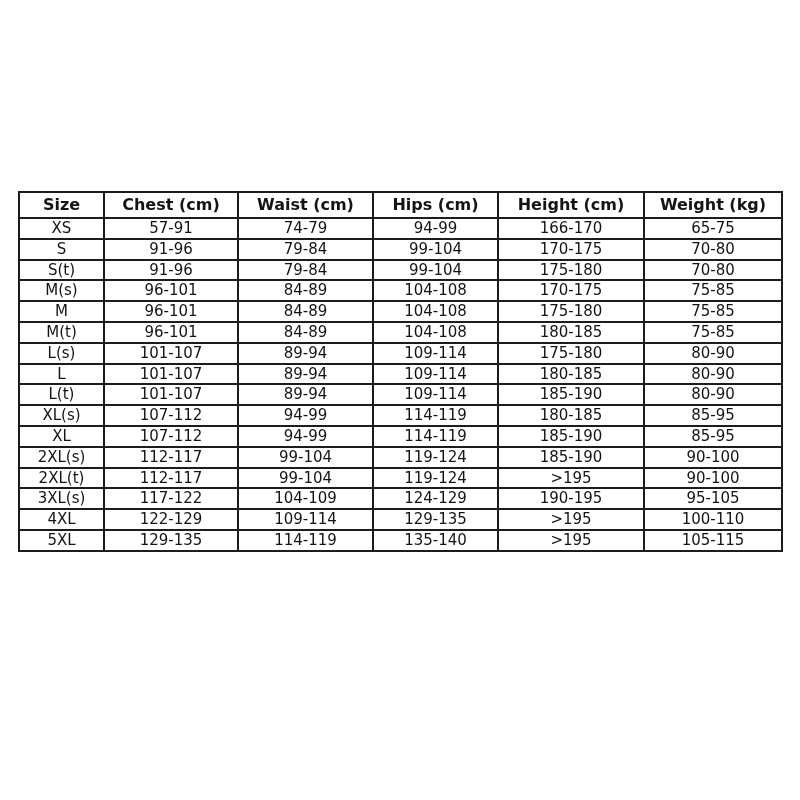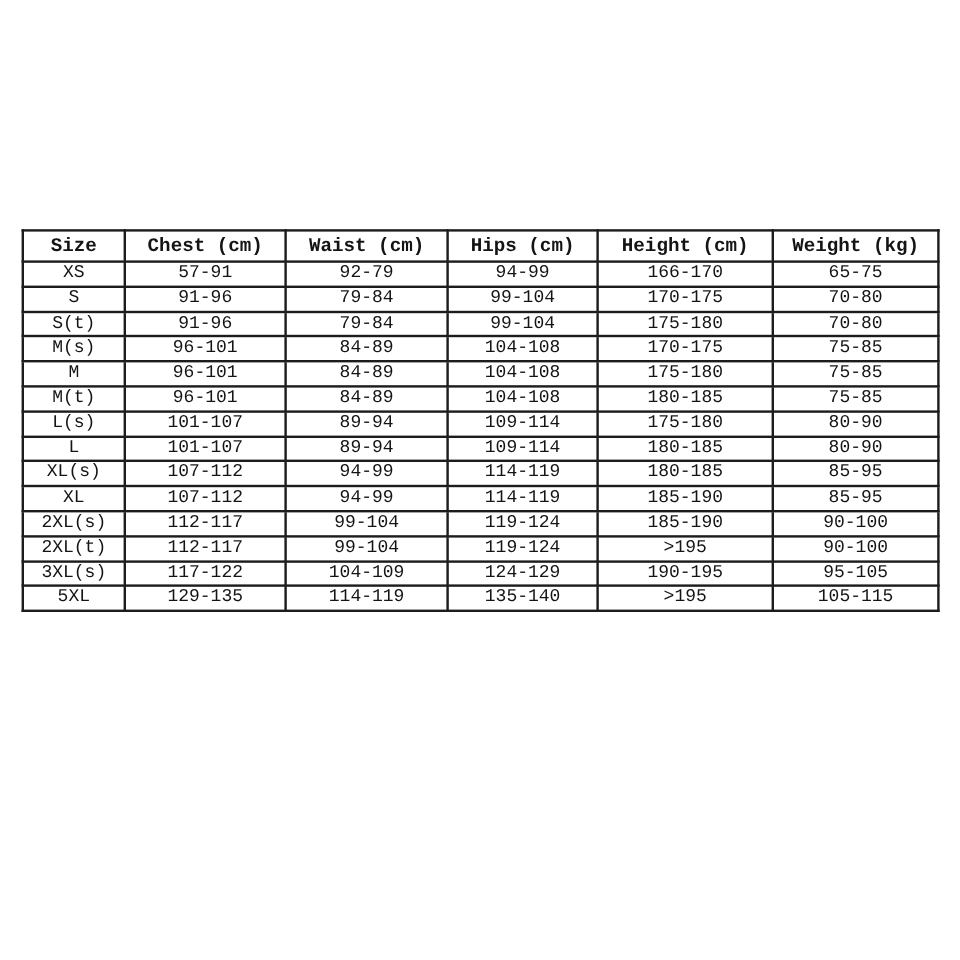--- a/index.html
+++ b/index.html
@@ -18,21 +18,20 @@
     overflow: hidden;
   }
   table.size-chart {
     position: absolute;
     left: 18px;
     top: 191px;
     border-collapse: collapse;
     table-layout: fixed;
     background: #ffffff;
     color: #141414;
-    font-family: Liberation Mono, monospace;
   }
   table.size-chart th,
   table.size-chart td {
     border: 2px solid #1c1c1c;
     text-align: center;
     vertical-align: middle;
     white-space: nowrap;
     overflow: hidden;
     padding: 0 2px;
   }
@@ -75,21 +74,21 @@
         <th>Waist (cm)</th>
         <th>Hips (cm)</th>
         <th>Height (cm)</th>
         <th>Weight (kg)</th>
       </tr>
     </thead>
     <tbody>
         <tr>
           <td>XS</td>
           <td>57-91</td>
-          <td>92-79</td>
+          <td>74-79</td>
           <td>94-99</td>
           <td>166-170</td>
           <td>65-75</td>
         </tr>
         <tr>
           <td>S</td>
           <td>91-96</td>
           <td>79-84</td>
           <td>99-104</td>
           <td>170-175</td>
@@ -137,20 +136,28 @@
         </tr>
         <tr>
           <td>L</td>
           <td>101-107</td>
           <td>89-94</td>
           <td>109-114</td>
           <td>180-185</td>
           <td>80-90</td>
         </tr>
         <tr>
+          <td>L(t)</td>
+          <td>101-107</td>
+          <td>89-94</td>
+          <td>109-114</td>
+          <td>185-190</td>
+          <td>80-90</td>
+        </tr>
+        <tr>
           <td>XL(s)</td>
           <td>107-112</td>
           <td>94-99</td>
           <td>114-119</td>
           <td>180-185</td>
           <td>85-95</td>
         </tr>
         <tr>
           <td>XL</td>
           <td>107-112</td>
@@ -177,20 +184,28 @@
         </tr>
         <tr>
           <td>3XL(s)</td>
           <td>117-122</td>
           <td>104-109</td>
           <td>124-129</td>
           <td>190-195</td>
           <td>95-105</td>
         </tr>
         <tr>
+          <td>4XL</td>
+          <td>122-129</td>
+          <td>109-114</td>
+          <td>129-135</td>
+          <td>&gt;195</td>
+          <td>100-110</td>
+        </tr>
+        <tr>
           <td>5XL</td>
           <td>129-135</td>
           <td>114-119</td>
           <td>135-140</td>
           <td>&gt;195</td>
           <td>105-115</td>
         </tr>
       </tbody>
   </table>
 </div>

